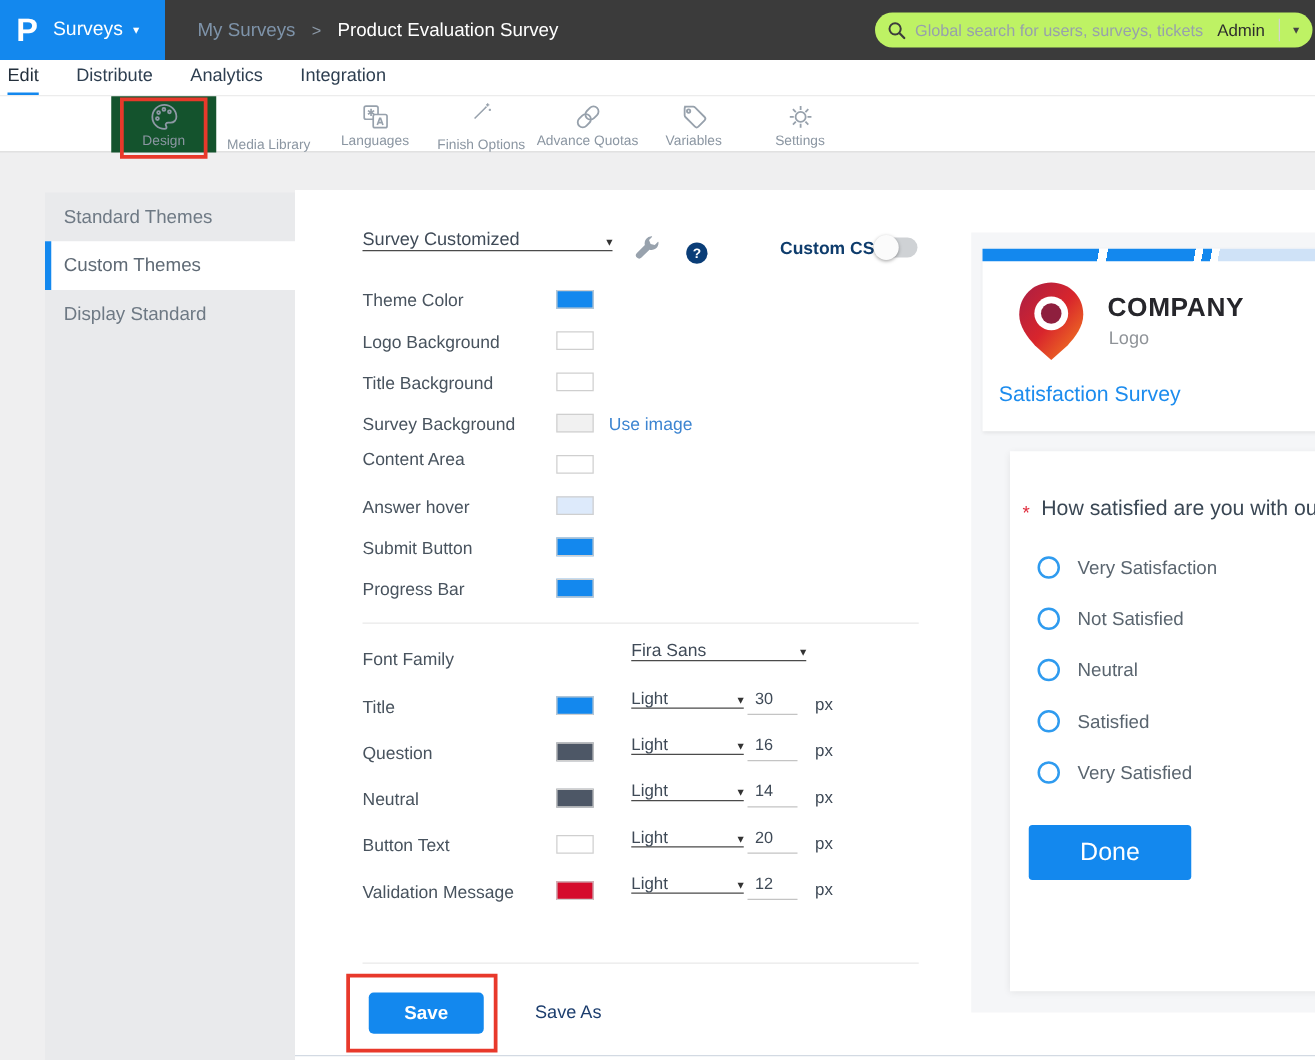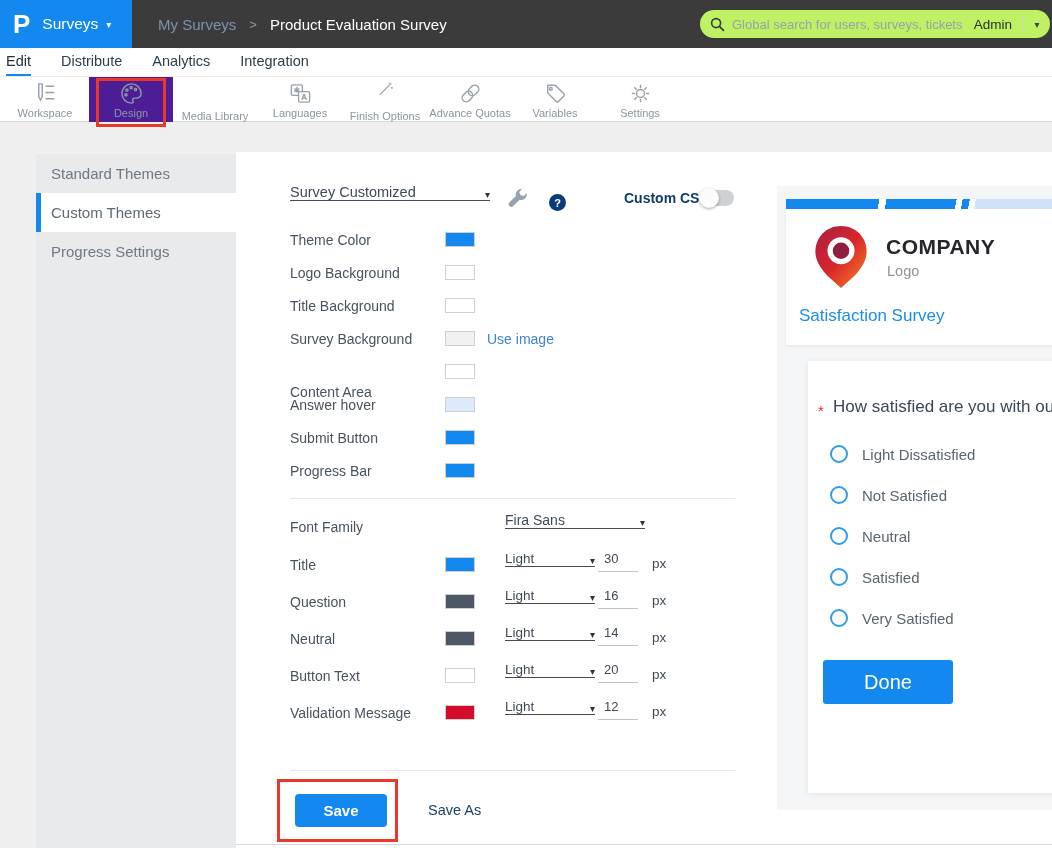--- a/index.html
+++ b/index.html
@@ -27,21 +27,21 @@
   
   .nav { position:absolute; left:0; top:48px; width:1052px; height:28px; background:#fff; display:flex; align-items:stretch; padding-left:6px; }
   .nav-tab { font-size:14.5px; color:#2d3e50; margin-right:30px; display:flex; align-items:center; border-bottom:2px solid transparent; cursor:pointer; }
   .nav-tab.active { color:#24303c; border-bottom-color:#1388ee; }
 
   
   .toolbar { position:absolute; left:0; top:76px; width:1052px; height:46px; background:#fff; border-top:1px solid #ececec; border-bottom:1px solid #d8d8d8; }
   .tool-item { position:absolute; top:0; width:84px; height:45px; display:flex; flex-direction:column; align-items:center; cursor:pointer; }
   .tool-item svg { margin-top:4px; }
   .tool-label { font-size:11px; color:#8b96a2; margin-top:1px; white-space:nowrap; }
-  .tool-item.active { background:#4c1d95; }
+  .tool-item.active { background:#14532d; }
   .anno-box { position:absolute; border:3px solid #e8392b; pointer-events:none; }
   .url-field { position:absolute; left:947px; top:89px; width:120px; height:28px; border:1px solid #c9c9c9; border-radius:3px; font-size:13px; color:#3c3c3c; padding:0 9px; outline:none; background:#fff; font-family:"Liberation Sans",sans-serif; }
 
   
   .sidebar { position:absolute; left:36px; top:154px; width:200px; height:694px; background:#e9eaec; }
   .side-item { position:relative; height:39px; line-height:39px; padding-left:15px; font-size:15px; color:#6e7984; cursor:pointer; }
   .side-item.active { background:#fff; color:#5f6a75; }
   .side-item.active .side-bar { position:absolute; left:0; top:0; width:5px; height:100%; background:#1388ee; }
 
   
@@ -111,27 +111,20 @@
   </div>
 
   <div class="nav">
     <div class="nav-tab active">Edit</div>
     <div class="nav-tab">Distribute</div>
     <div class="nav-tab">Analytics</div>
     <div class="nav-tab">Integration</div>
   </div>
 
   <div class="toolbar">
-    <div class="tool-item" style="left:3px;">
-      <svg width="25" height="25" viewBox="0 0 26 26" fill="none" stroke="#97a1ac" stroke-width="1.5">
-        <path d="M6 3v13.5l1.8 3.2 1.8-3.2V3z"></path>
-          <path d="M13 5.5h9M13 12h9M13 18.5h9"></path>
-      </svg>
-      <span class="tool-label">Workspace</span>
-    </div>
     <div class="tool-item active" style="left:89px;">
       <svg width="25" height="25" viewBox="0 0 26 26" fill="none" stroke="#8d98a4" stroke-width="1.5">
         <path d="M13 3a10 10 0 1 0 0 20c2.1 0 2.1-1.5 1.4-2.5-.9-1.3.2-2.7 1.7-2.7h2.1A4.7 4.7 0 0 0 23 13 10 10 0 0 0 13 3z"></path>
         <circle cx="8.2" cy="9.4" r="1.2"></circle>
           <circle cx="12.6" cy="6.8" r="1.2"></circle>
           <circle cx="17.2" cy="8.8" r="1.2"></circle>
           <circle cx="7.2" cy="14.4" r="1.2"></circle>
       </svg>
       <span class="tool-label">Design</span>
     </div>
@@ -189,21 +182,21 @@
 
   <div class="sidebar">
     <div class="side-item">
       <span>Standard Themes</span>
     </div>
     <div class="side-item active">
       <span class="side-bar"></span>
       <span>Custom Themes</span>
     </div>
     <div class="side-item">
-      <span>Progress Settings</span>
+      <span>Display Standard</span>
     </div>
   </div>
 
   <div class="main-panel"></div>
 
   <div class="uselect" style="left:290px; top:184px; width:200px;">
     <span>Survey Customized</span>
       <span class="caret">▾</span>
   </div>
   <svg class="abs" style="left:505px; top:188px;" width="26" height="26" viewBox="0 0 26 26">
@@ -221,21 +214,21 @@
   <div class="row-label" style="left:290px; top:265px;">Logo Background</div>
   <div class="swatch" style="left: 445px; top: 265px; background: rgb(255, 255, 255);"></div>
 
   <div class="row-label" style="left:290px; top:298px;">Title Background</div>
   <div class="swatch" style="left: 445px; top: 298px; background: rgb(255, 255, 255);"></div>
 
   <div class="row-label" style="left:290px; top:331px;">Survey Background</div>
   <div class="swatch" style="left: 445px; top: 331px; background: rgb(241, 241, 241);"></div>
   <div class="link-blue" style="left:487px; top:331px;">Use image</div>
 
-  <div class="row-label" style="left:290px; top:384px;">Content Area</div>
+  <div class="row-label" style="left:290px; top:359px;">Content Area</div>
   <div class="swatch" style="left: 445px; top: 364px; background: rgb(255, 255, 255);"></div>
 
   <div class="row-label" style="left:290px; top:397px;">Answer hover</div>
   <div class="swatch" style="left: 445px; top: 397px; background: rgb(221, 234, 251);"></div>
 
   <div class="row-label" style="left:290px; top:430px;">Submit Button</div>
   <div class="swatch" style="left: 445px; top: 430px; background: rgb(19, 136, 238);"></div>
 
   <div class="row-label" style="left:290px; top:463px;">Progress Bar</div>
   <div class="swatch" style="left: 445px; top: 463px; background: rgb(19, 136, 238);"></div>
@@ -318,21 +311,21 @@
       <div class="pv-logosub">Logo</div>
       <div class="pv-title">Satisfaction Survey</div>
     </div>
 
     <div class="pv-card">
       <span class="pv-req">*</span>
       <div class="pv-question">How satisfied are you with our</div>
 
       <div class="pv-opt" style="top:83px;">
         <span class="pv-radio"></span>
-        <span class="pv-opt-label">Light Dissatisfied</span>
+        <span class="pv-opt-label">Very Satisfaction</span>
       </div>
       <div class="pv-opt" style="top:124px;">
         <span class="pv-radio"></span>
         <span class="pv-opt-label">Not Satisfied</span>
       </div>
       <div class="pv-opt" style="top:165px;">
         <span class="pv-radio"></span>
         <span class="pv-opt-label">Neutral</span>
       </div>
       <div class="pv-opt" style="top:206px;">

